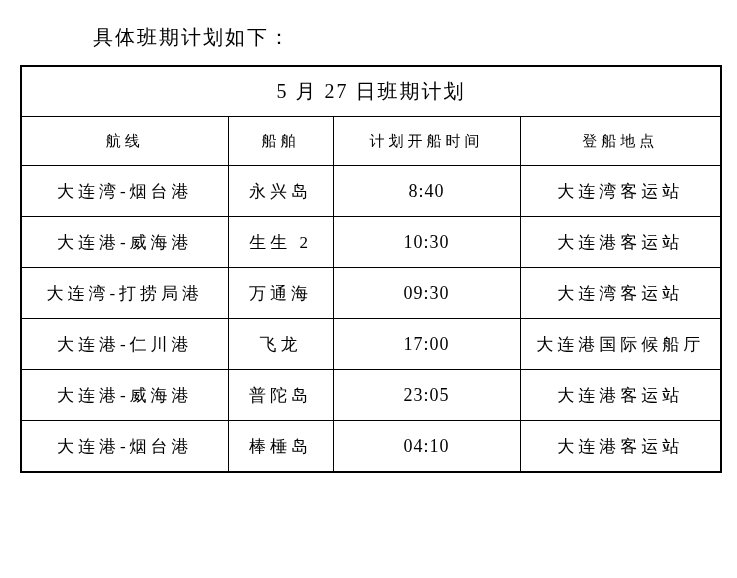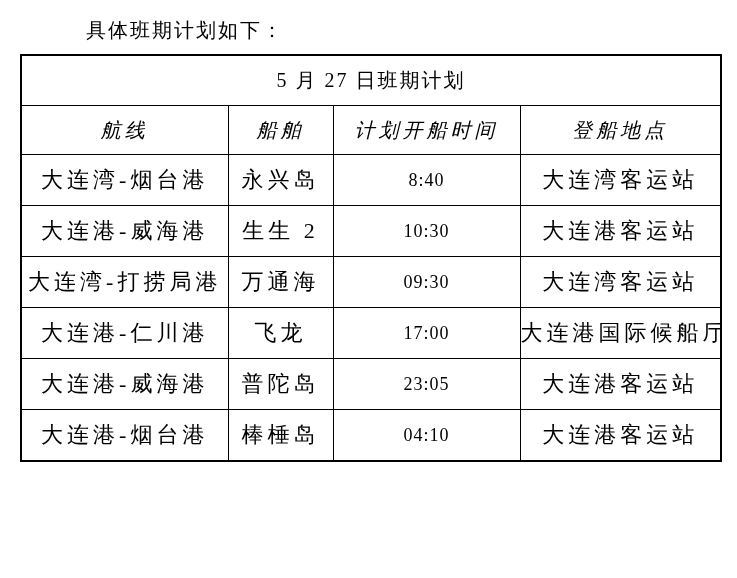--- a/index.html
+++ b/index.html
@@ -8,21 +8,21 @@
     background: #ffffff;
     color: #000000;
   }
   body {
     width: 737px;
     height: 578px;
     font-family: "Liberation Serif", "DejaVu Serif", serif;
     overflow: hidden;
   }
   .intro {
-    margin: 8px;
+    margin: 15px;
     padding: 9px 0 0 78px;
     font-size: 20px;
     line-height: 26px;
     letter-spacing: 2px;
     white-space: nowrap;
   }
   table.schedule {
     border-collapse: collapse;
     table-layout: fixed;
     width: 700px;
@@ -42,27 +42,26 @@
   .col-ship    { width: 105px; }
   .col-time    { width: 187px; }
   .col-board   { width: 201px; }
   .title-cell {
     height: 49px;
     font-size: 20px;
     letter-spacing: 2px;
   }
   .header-row th {
     height: 48px;
-    font-size: 20px;
+    font-size: 15px;
     letter-spacing: 4px;
-    font-style: italic;
   }
   .data-row td {
     height: 50px;
-    font-size: 22px;
+    font-size: 17px;
     letter-spacing: 4px;
   }
   .data-row td.time-cell {
     font-size: 18px;
     letter-spacing: 1px;
     text-align: center;
   }
 </style>
 </head>
 <body>

